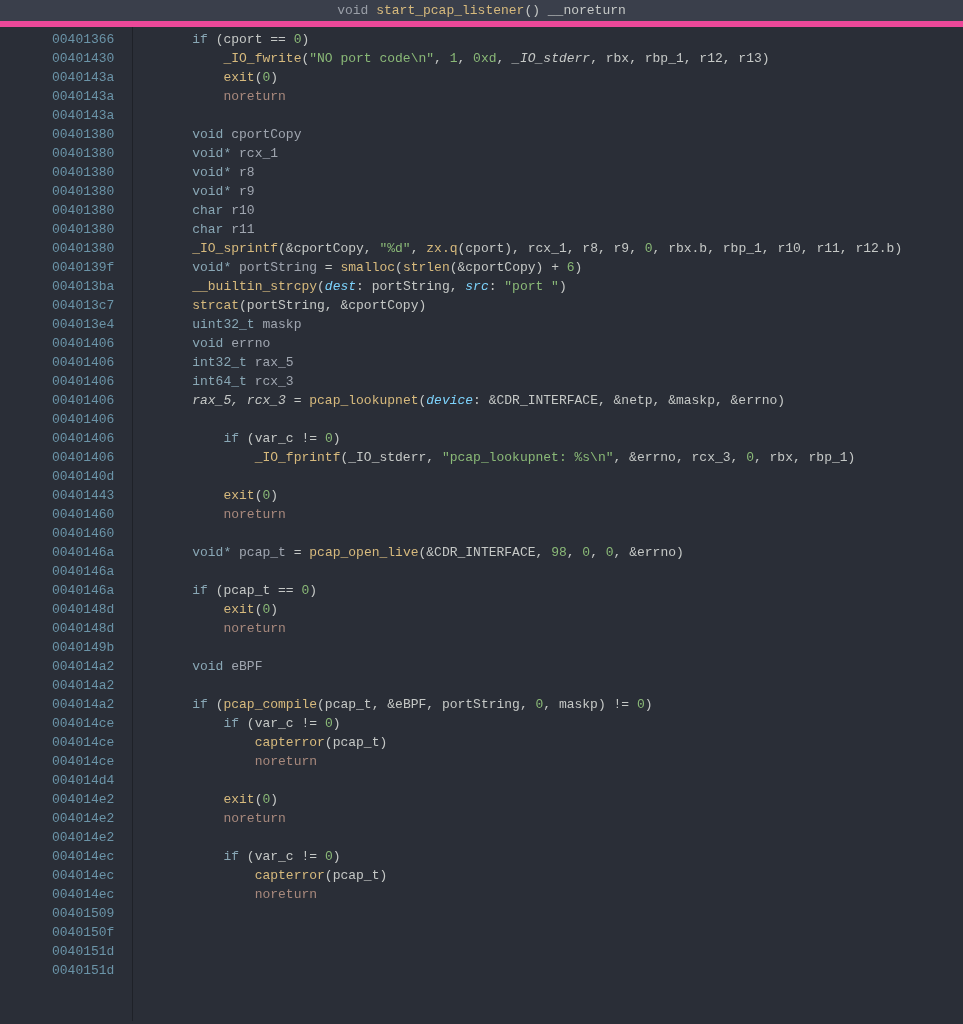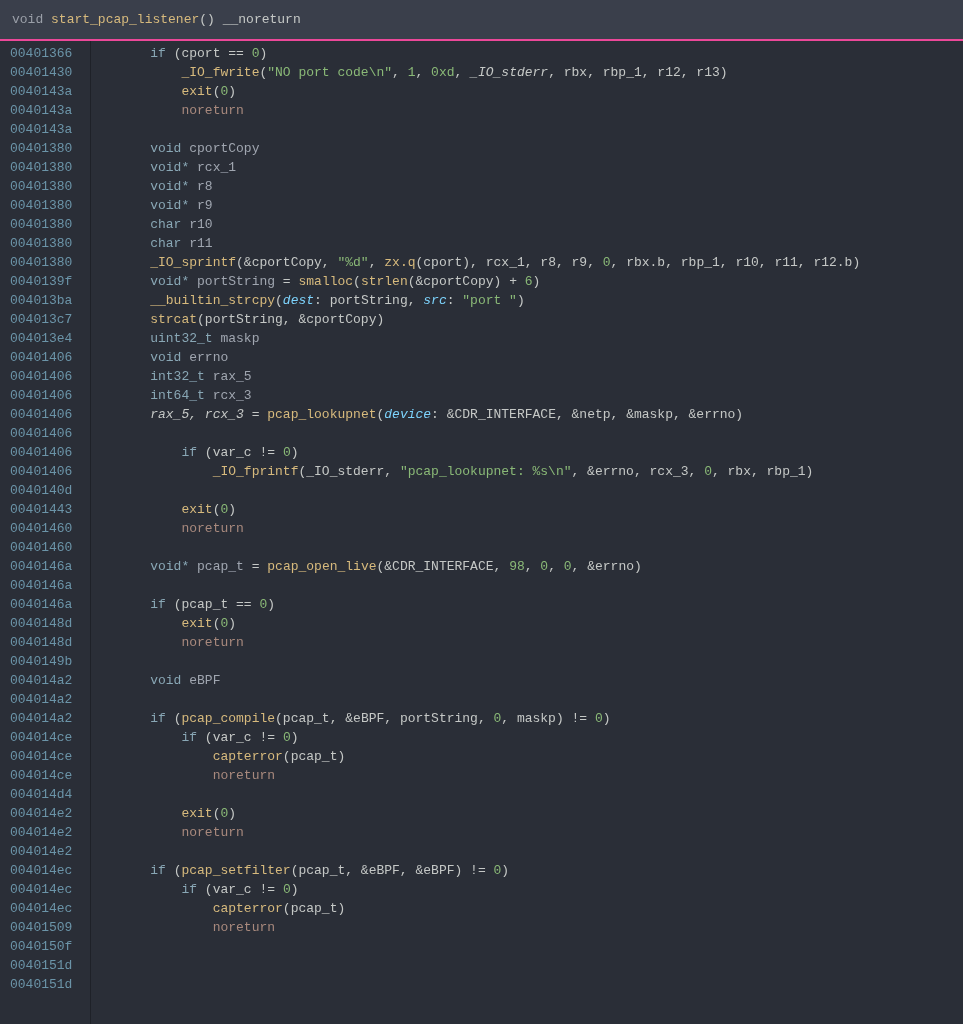--- a/index.html
+++ b/index.html
@@ -7,30 +7,32 @@
     background: #2a2e37;
     font-family: 'Menlo', 'Consolas', 'Courier New', monospace;
     font-size: 13px;
     color: #c5c8c6;
     width: 963px;
     height: 1024px;
     overflow: hidden;
   }
   .header {
     background: #3a3f4b;
-    padding: 12px 12px;
-    border-bottom: 2px solid #ec4899;
+    padding: 3px 12px;
+    border-bottom: 6px solid #ec4899;
+    text-align: center;
   }
   .header .kw { color: #9a9fa8; }
   .header .fn { color: #d7ba7d; }
   .header .attr { color: #c5c8c6; }
   .code-area {
     display: flex;
     height: calc(100% - 30px);
     overflow: auto;
+    margin-left: 42px;
   }
   .gutter {
     background: #2a2e37;
     padding: 3px 6px 3px 10px;
     color: #6b94a8;
     text-align: left;
     user-select: none;
     flex-shrink: 0;
     width: 90px;
   }
@@ -156,18 +158,17 @@
       <div class="line">    <span class="type">void</span><span class="varname"> eBPF</span></div>
       <div class="line"><span class="punct"></span></div>
       <div class="line">    <span class="kw">if</span><span class="punct"> (</span><span class="fn">pcap_compile</span><span class="punct">(pcap_t, &amp;eBPF, portString, </span><span class="num">0</span><span class="punct">, maskp) </span><span class="op">!=</span><span class="punct"> </span><span class="num">0</span><span class="punct">)</span></div>
       <div class="line">        <span class="kw">if</span><span class="punct"> (var_c </span><span class="op">!=</span><span class="punct"> </span><span class="num">0</span><span class="punct">)</span></div>
       <div class="line">            <span class="fn">capterror</span><span class="punct">(pcap_t)</span></div>
       <div class="line">            <span class="noret">noreturn</span></div>
       <div class="line"><span class="punct"></span></div>
       <div class="line">        <span class="fn">exit</span><span class="punct">(</span><span class="num">0</span><span class="punct">)</span></div>
       <div class="line">        <span class="noret">noreturn</span></div>
       <div class="line"><span class="punct"></span></div>
-      <div class="line">    <span class="kw">if</span><span class="punct"> (</span><span class="fn">pcap_setfilter</span><span class="punct">(pcap_t, &amp;eBPF, &amp;eBPF) </span><span class="op">!=</span><span class="punct"> </span><span class="num">0</span><span class="punct">)</span></div>
       <div class="line">        <span class="kw">if</span><span class="punct"> (var_c </span><span class="op">!=</span><span class="punct"> </span><span class="num">0</span><span class="punct">)</span></div>
       <div class="line">            <span class="fn">capterror</span><span class="punct">(pcap_t)</span></div>
       <div class="line">            <span class="noret">noreturn</span></div>
     </div>
 </div>
 
 </body></html>

